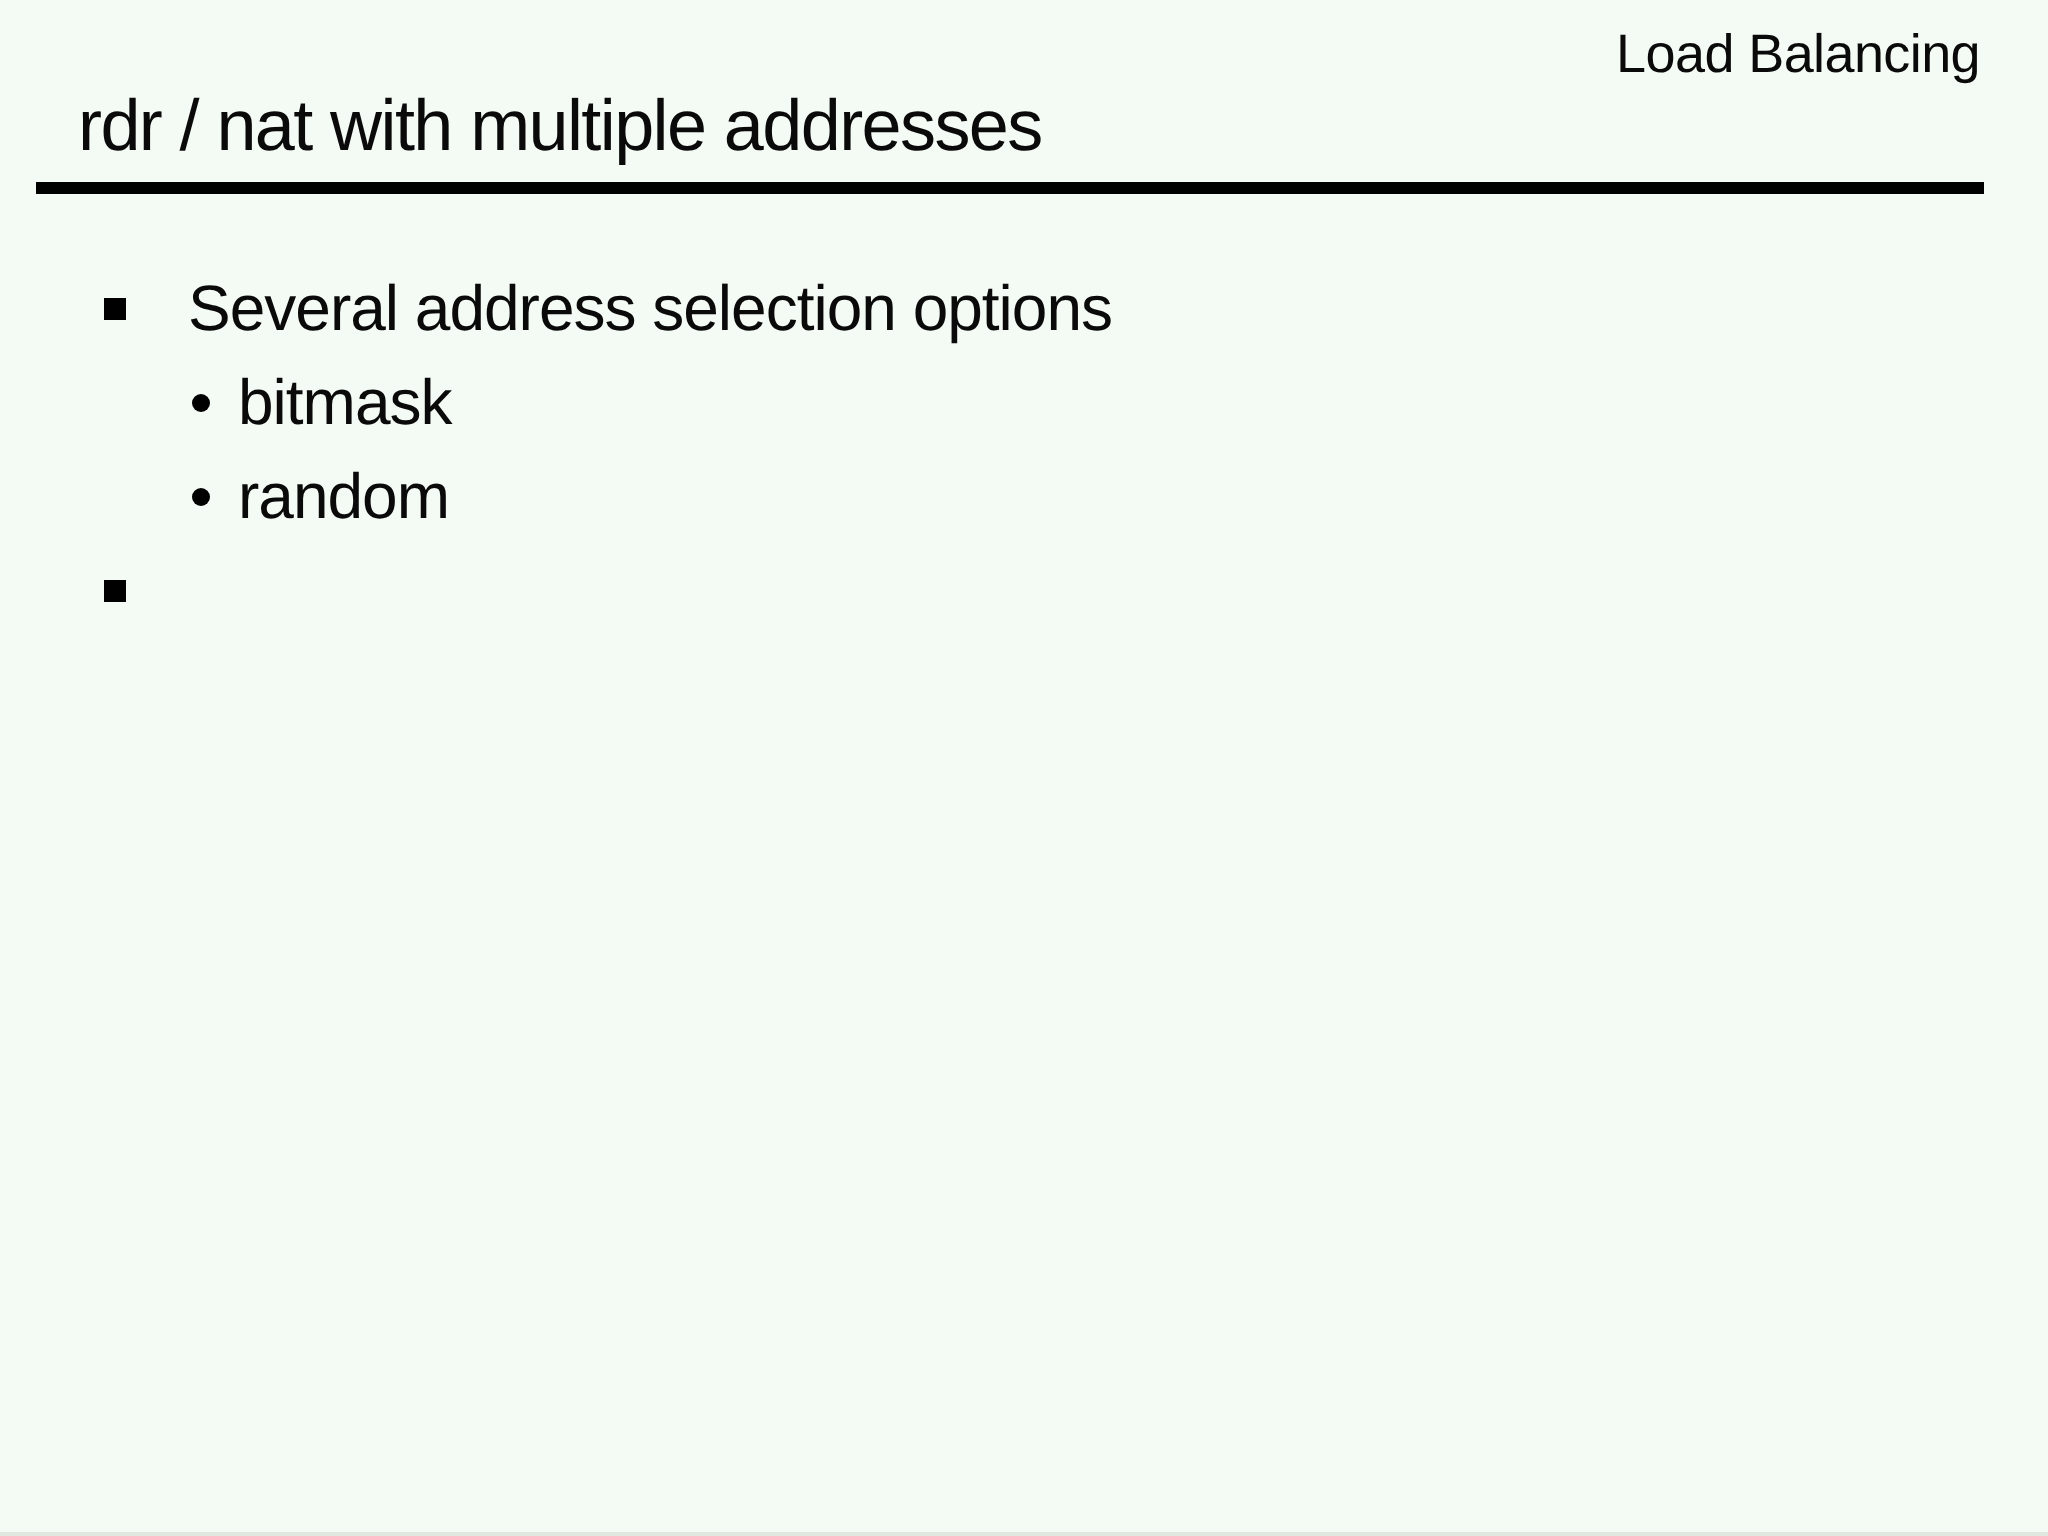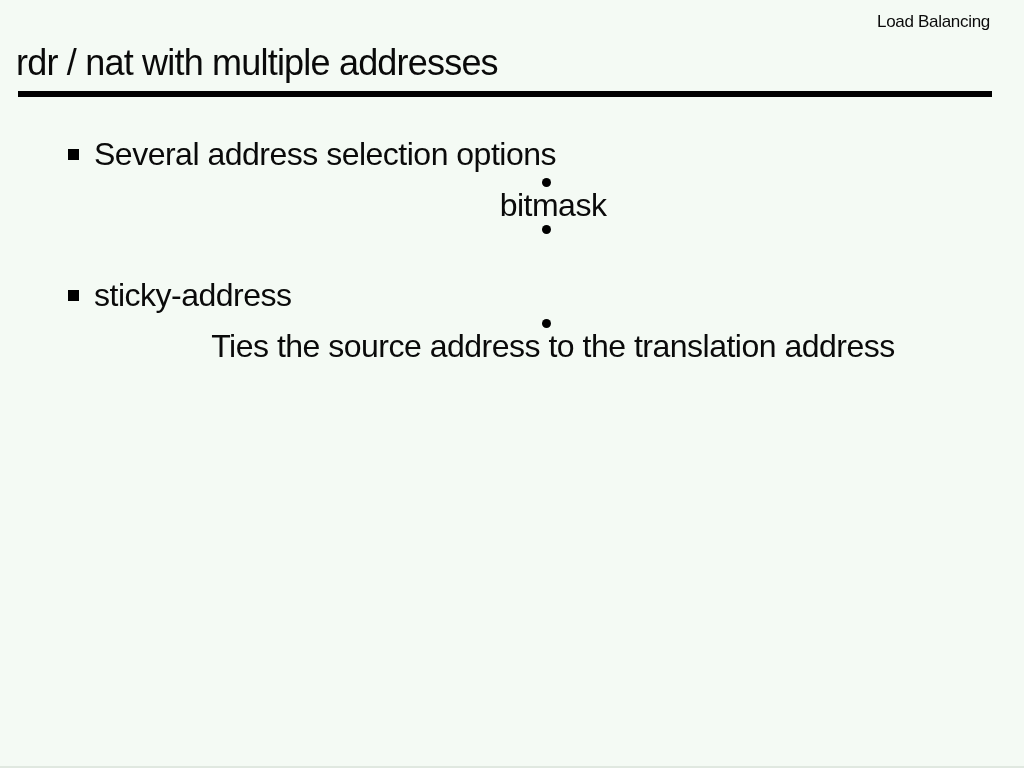--- a/index.html
+++ b/index.html
@@ -15,28 +15,28 @@
     color: var(--text, #0a0a0a);
     font-family: "Liberation Sans", sans-serif;
     overflow: hidden;
     box-sizing: border-box;
     border-bottom: 2px solid #e0e8e0;
   }
   .corner-label {
     position: absolute;
     top: 12px;
     right: 34px;
-    font-size: 17px;
+    font-size: 27px;
     letter-spacing: -0.3px;
     white-space: nowrap;
   }
   .slide-title {
     position: absolute;
     top: 42px;
-    left: 16px;
+    left: 39px;
     margin: 0;
     font-size: 36px;
     font-weight: 400;
     letter-spacing: -0.8px;
     white-space: nowrap;
   }
   .title-rule {
     position: absolute;
     top: 91px;
     left: 18px;
@@ -51,22 +51,22 @@
     width: 1010px;
   }
   .row {
     display: flex;
     align-items: center;
     height: 47px;
     font-size: 32px;
     letter-spacing: -0.5px;
     white-space: nowrap;
   }
-  .row.l1 { padding-left: 68px; }
-  .row.l2 { padding-left: 96px; flex-direction: column; }
+  .row.l1 { padding-left: 52px; gap: 16px; }
+  .row.l2 { padding-left: 96px; }
   .sq {
     width: 11px;
     height: 11px;
     background: #000000;
     margin-right: 15px;
     flex: none;
   }
   .dot {
     width: 9px;
     height: 9px;
@@ -95,28 +95,24 @@
     </div>
 
     <div class="row l2">
       <span class="dot"></span>
       <span>bitmask</span>
     </div>
 
 
     <div class="row l2">
       <span class="dot"></span>
+      <span>random</span>
     </div>
 
 
     <div class="row l1">
       <span class="sq"></span>
-      <span>sticky-address</span>
     </div>
 
 
-    <div class="row l2">
-      <span class="dot"></span>
-      <span>Ties the source address to the translation address</span>
-    </div>
 
   </div>
 </div>
 
 </body></html>

